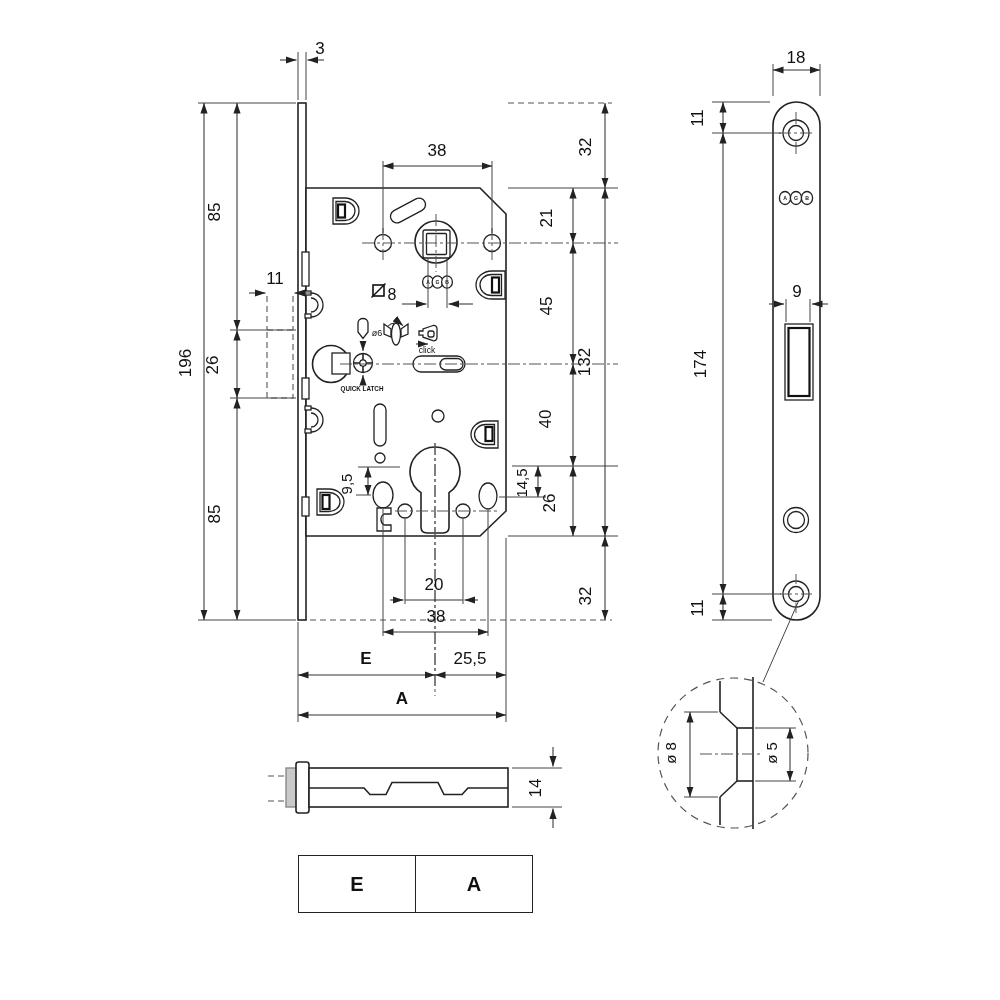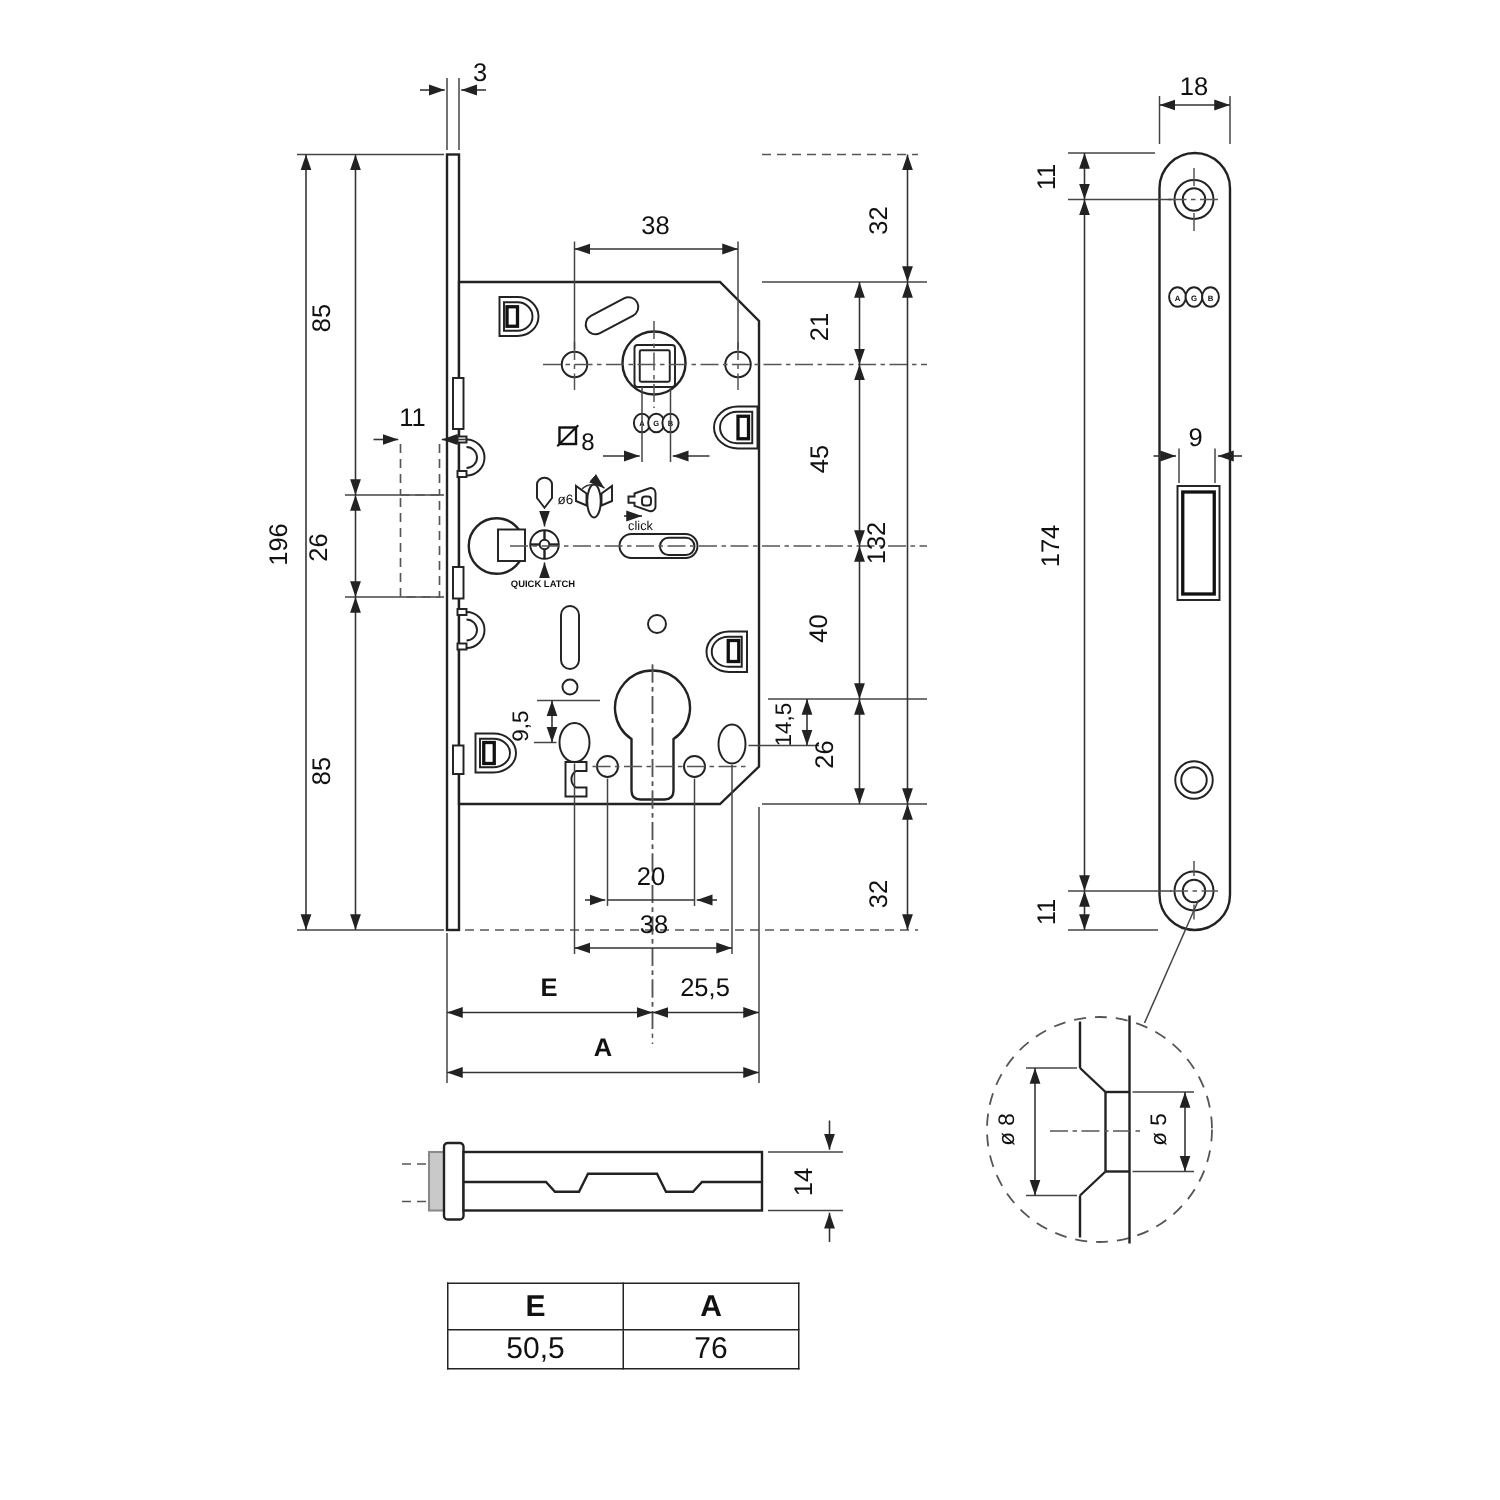--- a/index.html
+++ b/index.html
@@ -328,19 +328,15 @@
     <text class="dt" x="541" y="788" text-anchor="middle" transform="rotate(-90 541 788)">14</text>
   </g>
 </svg>
 
 <table id="spec-table">
   <tbody>
         <tr>
     <td class="hd">E</td>
     <td class="hd">A</td>
   </tr>
-  <tr>
-    <td>50,5</td>
-    <td>76</td>
-  </tr>
 </tbody>
     </table>
 </div>
 
 </body></html>

